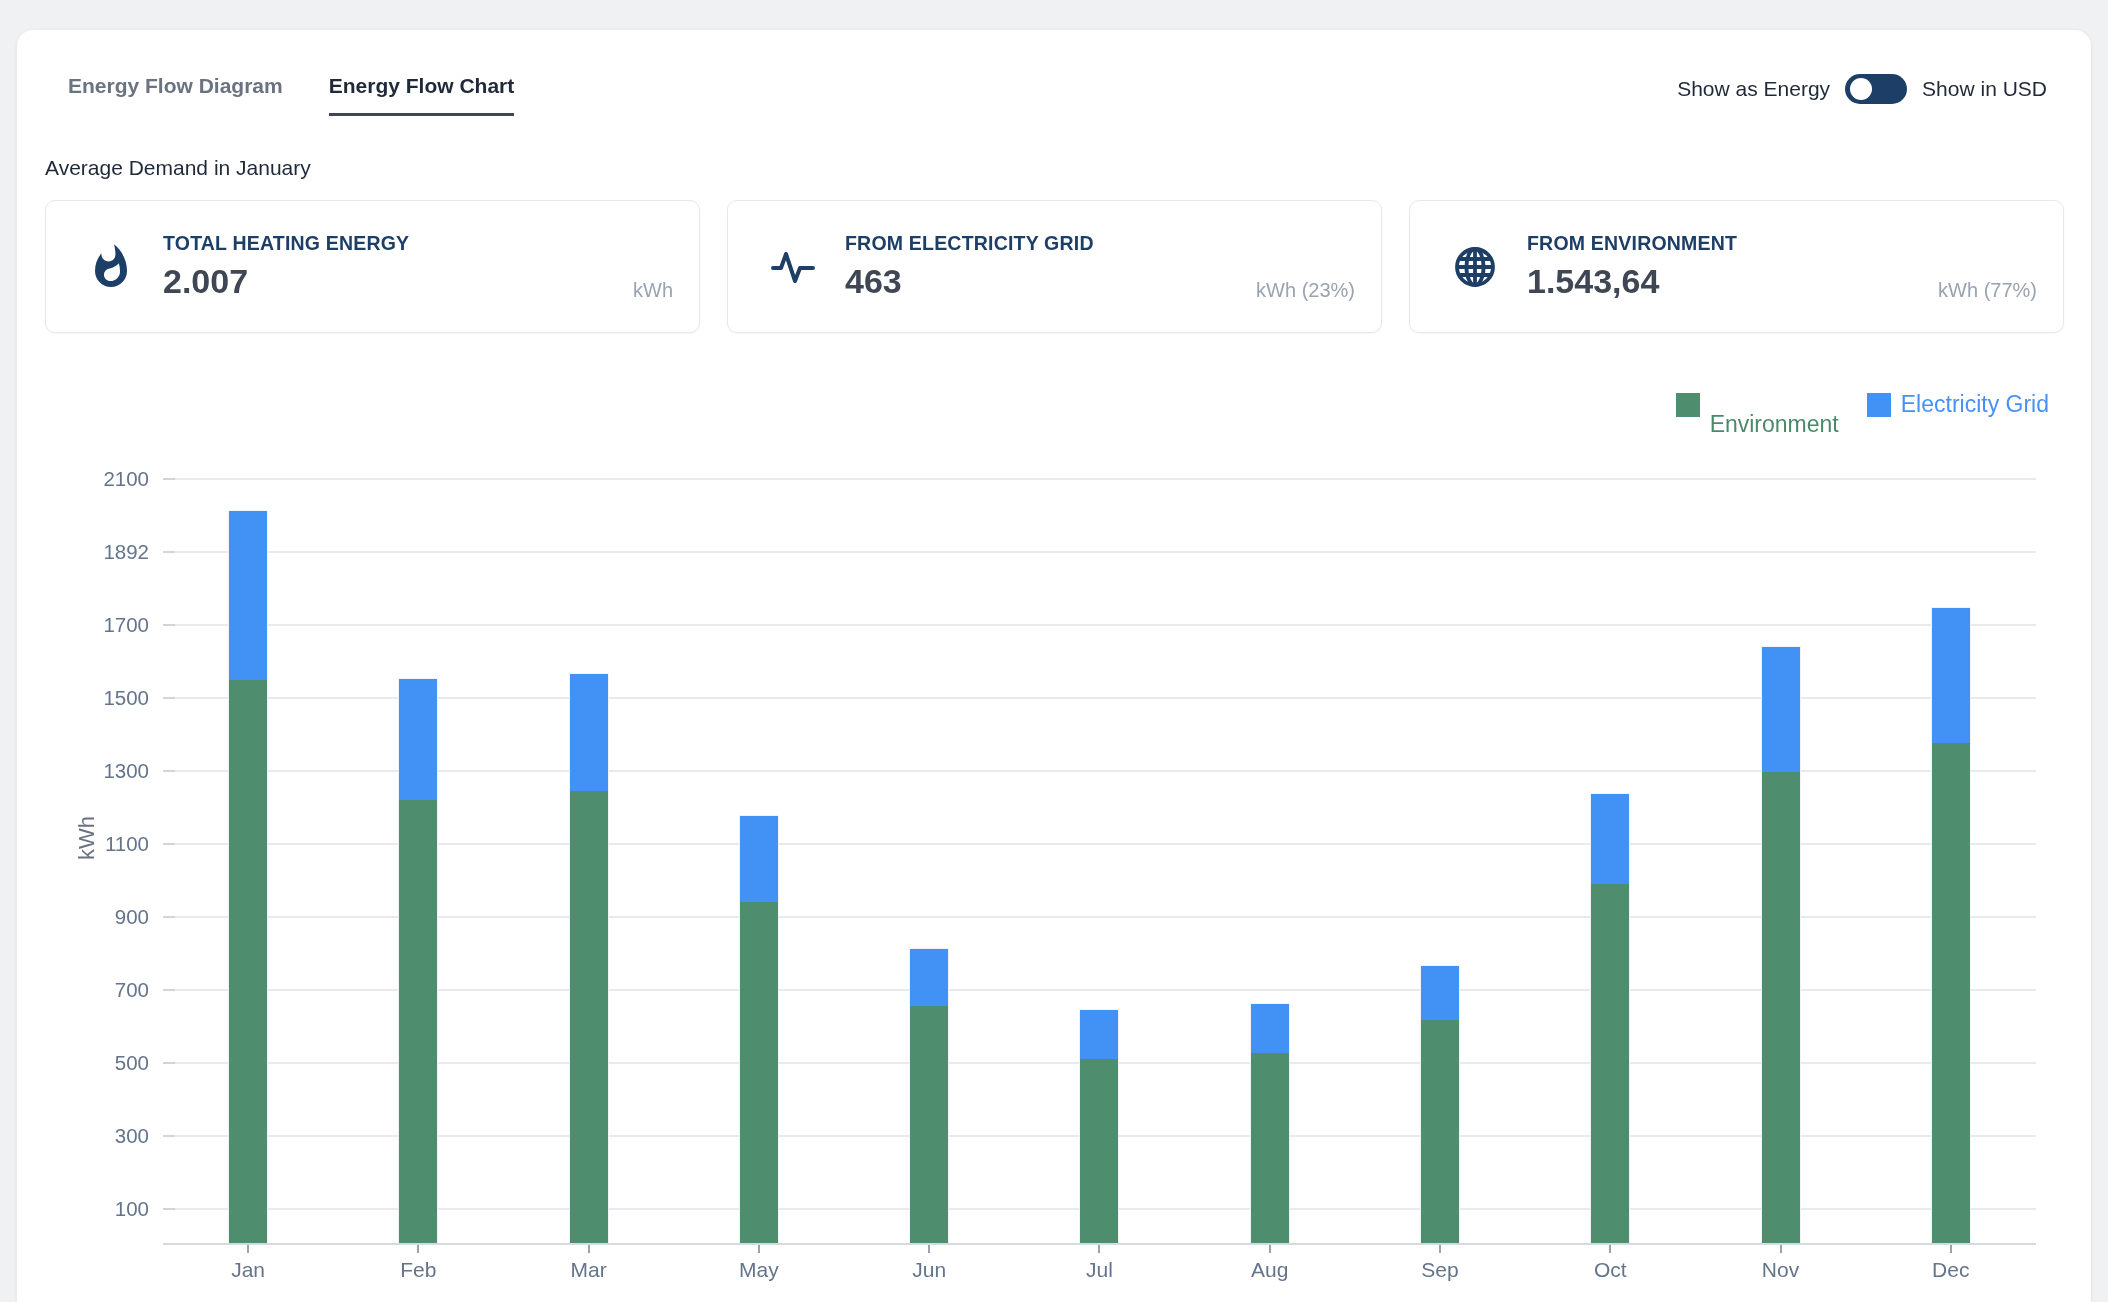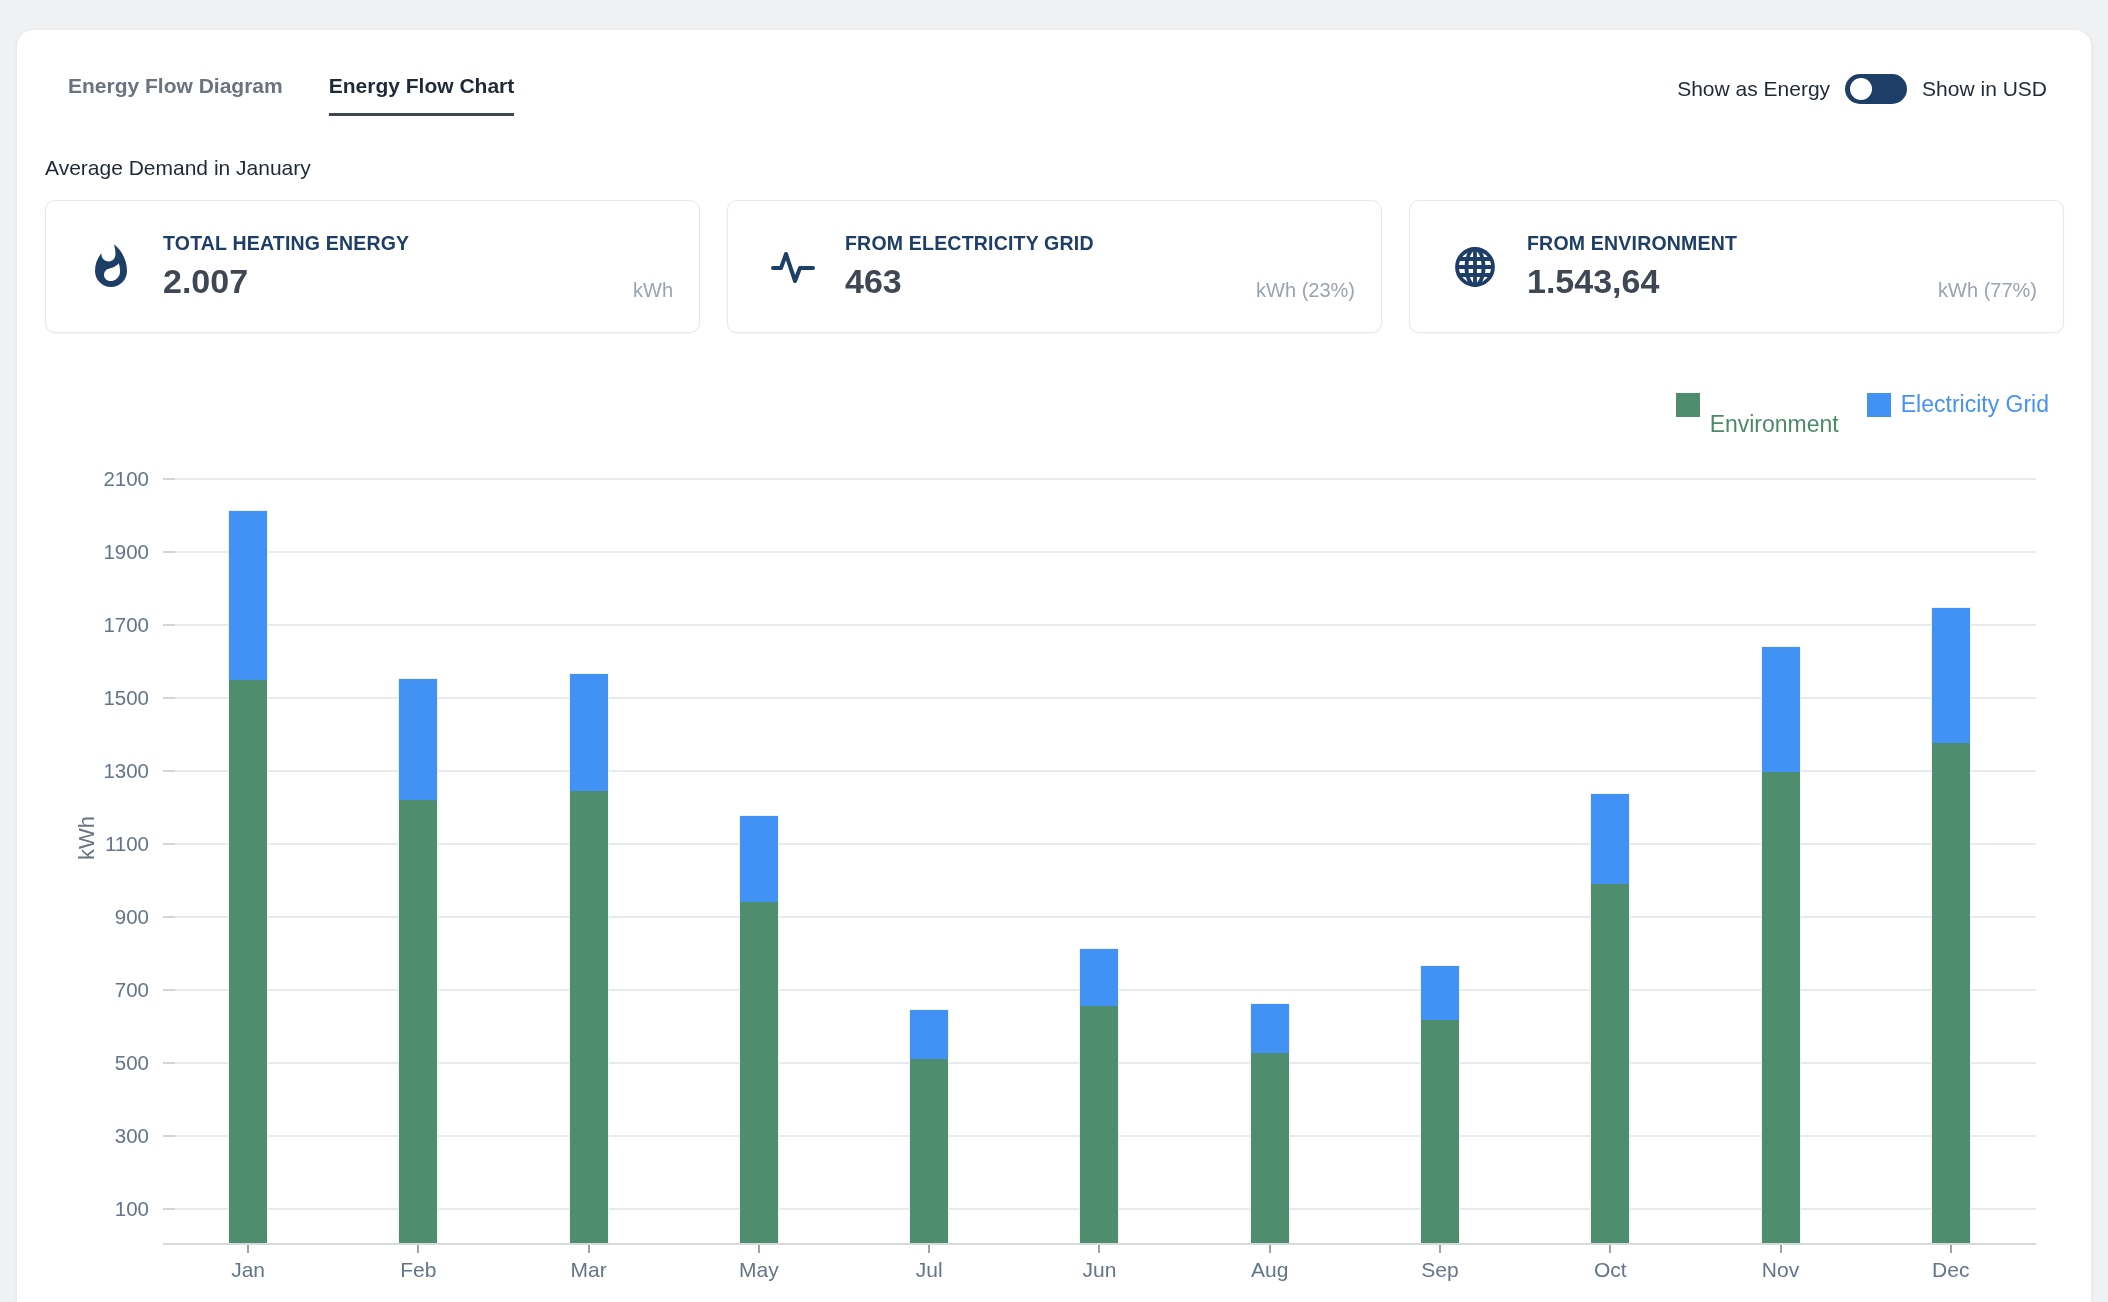--- a/index.html
+++ b/index.html
@@ -183,21 +183,21 @@
           <div class="gtick"></div>
         </div>
         <div class="ylab" style="bottom: 69.4444%;">1500</div>
         <div class="gridline" style="bottom: 78.7037%;">
           <div class="gtick"></div>
         </div>
         <div class="ylab" style="bottom: 78.7037%;">1700</div>
         <div class="gridline" style="bottom: 87.963%;">
           <div class="gtick"></div>
         </div>
-        <div class="ylab" style="bottom: 87.963%;">1900</div>
+        <div class="ylab" style="bottom: 87.963%;">1892</div>
         <div class="gridline" style="bottom: 97.2222%;">
           <div class="gtick"></div>
         </div>
         <div class="ylab" style="bottom: 97.2222%;">2100</div>
         <div class="cols">
           <div class="col">
             <div class="bar" style="height: 92.9167%;">
               <div class="seg" style="background: rgb(66, 146, 245); flex-grow: 463;"></div>
               <div class="seg" style="background: rgb(78, 142, 111); flex-grow: 1544;"></div>
             </div>
@@ -222,36 +222,36 @@
           </div>
           <div class="col">
             <div class="bar" style="height: 54.1667%;">
               <div class="seg" style="background: rgb(66, 146, 245); flex-grow: 235;"></div>
               <div class="seg" style="background: rgb(78, 142, 111); flex-grow: 935;"></div>
             </div>
             <div class="xtick"></div>
             <div class="xlab">May</div>
           </div>
           <div class="col">
+            <div class="bar" style="height: 37.2685%;">
+              <div class="seg" style="background: rgb(66, 146, 245); flex-grow: 155;"></div>
+              <div class="seg" style="background: rgb(78, 142, 111); flex-grow: 650;"></div>
+            </div>
+            <div class="xtick"></div>
+            <div class="xlab">Jun</div>
+          </div>
+          <div class="col">
             <div class="bar" style="height: 29.6296%;">
               <div class="seg" style="background: rgb(66, 146, 245); flex-grow: 135;"></div>
               <div class="seg" style="background: rgb(78, 142, 111); flex-grow: 505;"></div>
             </div>
             <div class="xtick"></div>
             <div class="xlab">Jul</div>
           </div>
           <div class="col">
-            <div class="bar" style="height: 37.2685%;">
-              <div class="seg" style="background: rgb(66, 146, 245); flex-grow: 155;"></div>
-              <div class="seg" style="background: rgb(78, 142, 111); flex-grow: 650;"></div>
-            </div>
-            <div class="xtick"></div>
-            <div class="xlab">Jun</div>
-          </div>
-          <div class="col">
             <div class="bar" style="height: 30.3241%;">
               <div class="seg" style="background: rgb(66, 146, 245); flex-grow: 135;"></div>
               <div class="seg" style="background: rgb(78, 142, 111); flex-grow: 520;"></div>
             </div>
             <div class="xtick"></div>
             <div class="xlab">Aug</div>
           </div>
           <div class="col">
             <div class="bar" style="height: 35.1852%;">
               <div class="seg" style="background: rgb(66, 146, 245); flex-grow: 150;"></div>

